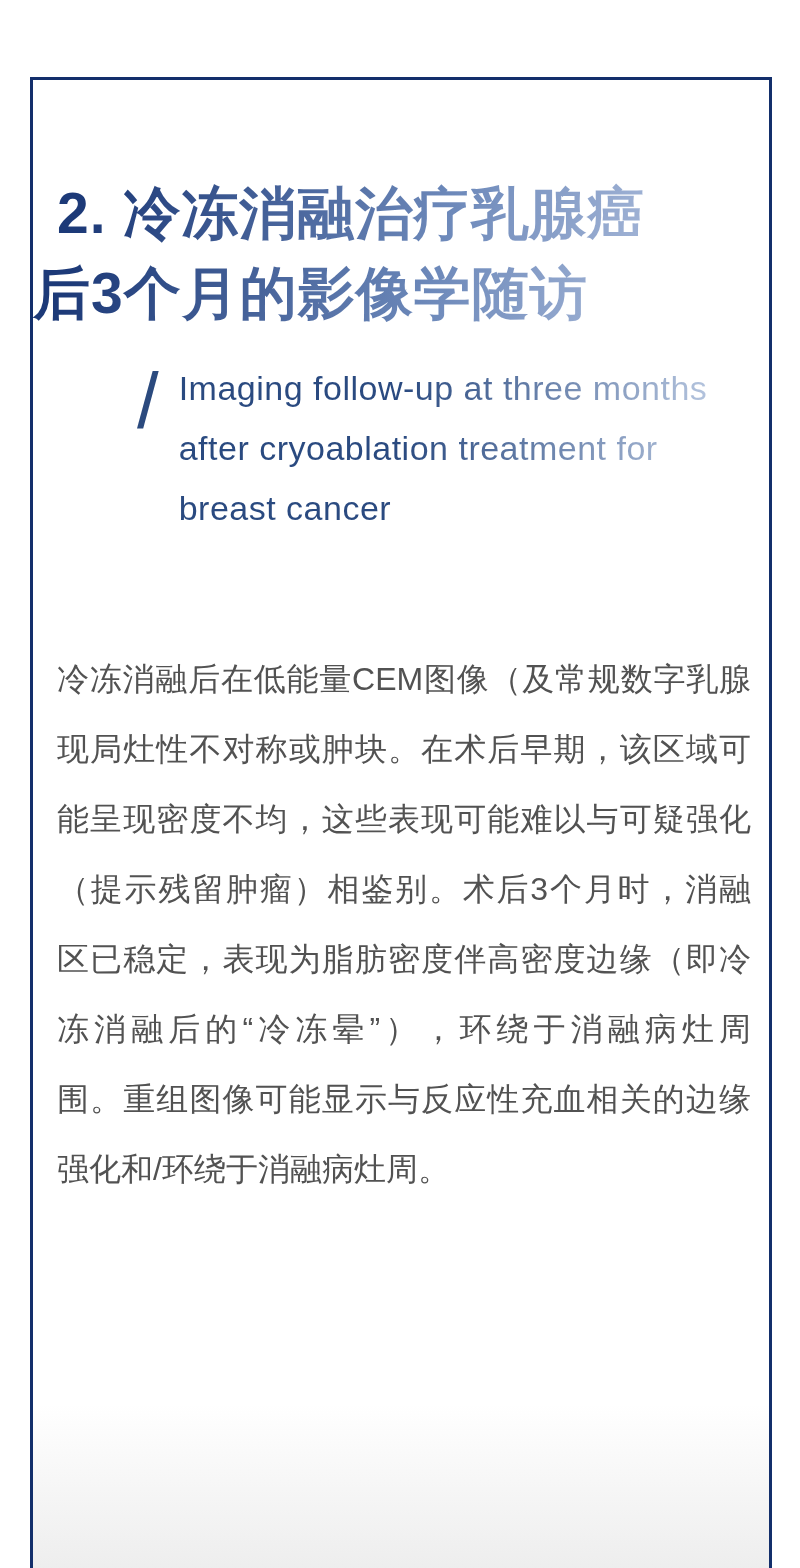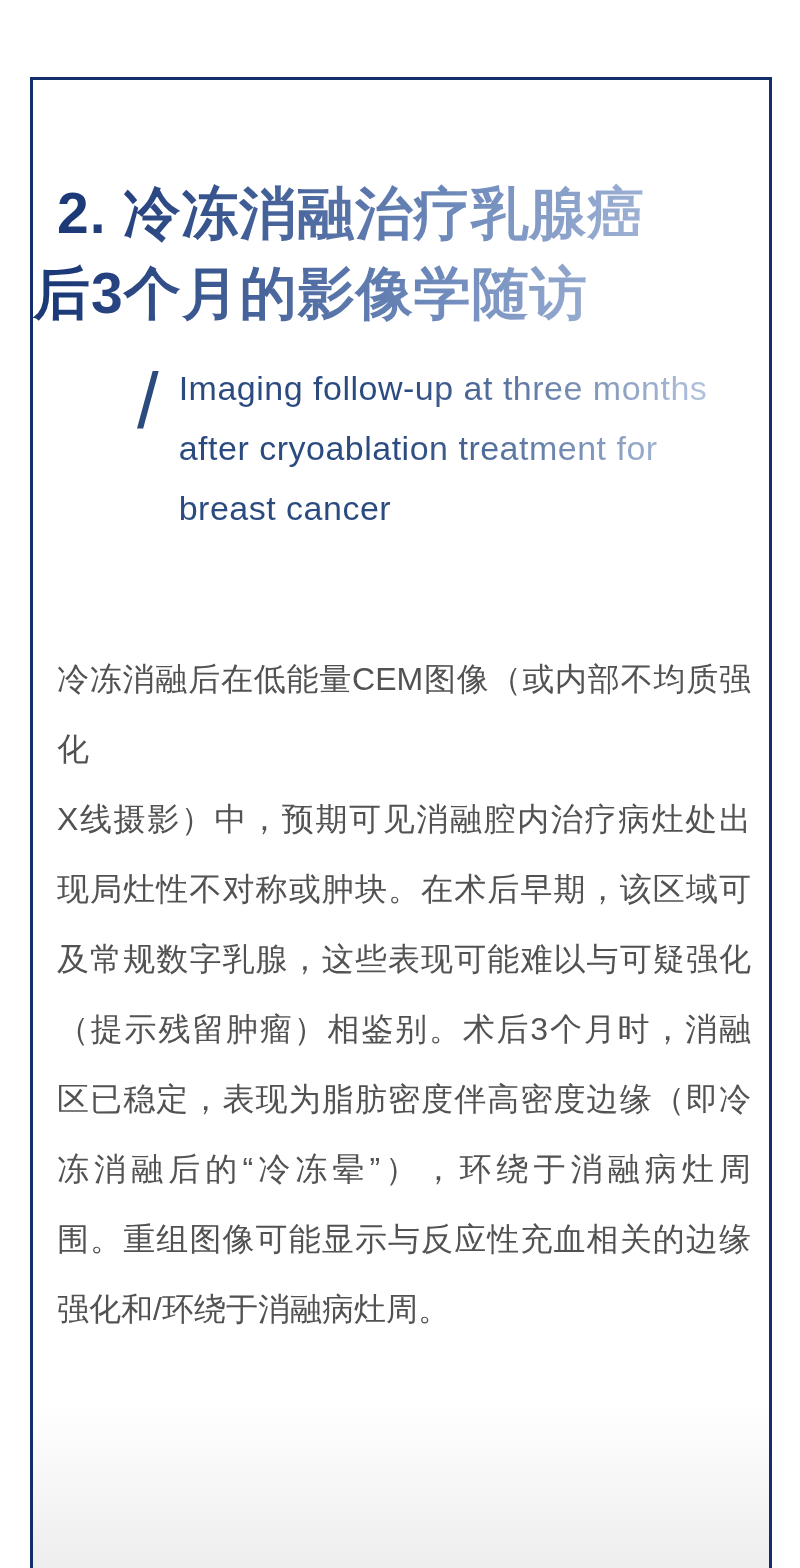--- a/index.html
+++ b/index.html
@@ -117,24 +117,23 @@
       <div class="subtitle">
         <div class="slash">/</div>
         <div class="subtitle-lines">
           <div>Imaging follow-up at three months</div>
           <div>after cryoablation treatment for</div>
           <div>breast cancer</div>
         </div>
       </div>
 
       <div class="body-text">
-        <div class="body-line">冷冻消融后在低能量CEM图像（或内部不均质强化</div>
-        <div class="body-line">X线摄影）中，预期可见消融腔内治疗病灶处出</div>
+        <div class="body-line">冷冻消融后在低能量CEM图像（及常规数字乳腺</div>
         <div class="body-line">现局灶性不对称或肿块。在术后早期，该区域可</div>
-        <div class="body-line">及常规数字乳腺，这些表现可能难以与可疑强化</div>
+        <div class="body-line">能呈现密度不均，这些表现可能难以与可疑强化</div>
         <div class="body-line">（提示残留肿瘤）相鉴别。术后3个月时，消融</div>
         <div class="body-line">区已稳定，表现为脂肪密度伴高密度边缘（即冷</div>
         <div class="body-line">冻消融后的“冷冻晕”），环绕于消融病灶周</div>
         <div class="body-line">围。重组图像可能显示与反应性充血相关的边缘</div>
         <div class="body-line last">强化和/环绕于消融病灶周。</div>
       </div>
 
     </div>
   </div>
 </div>

